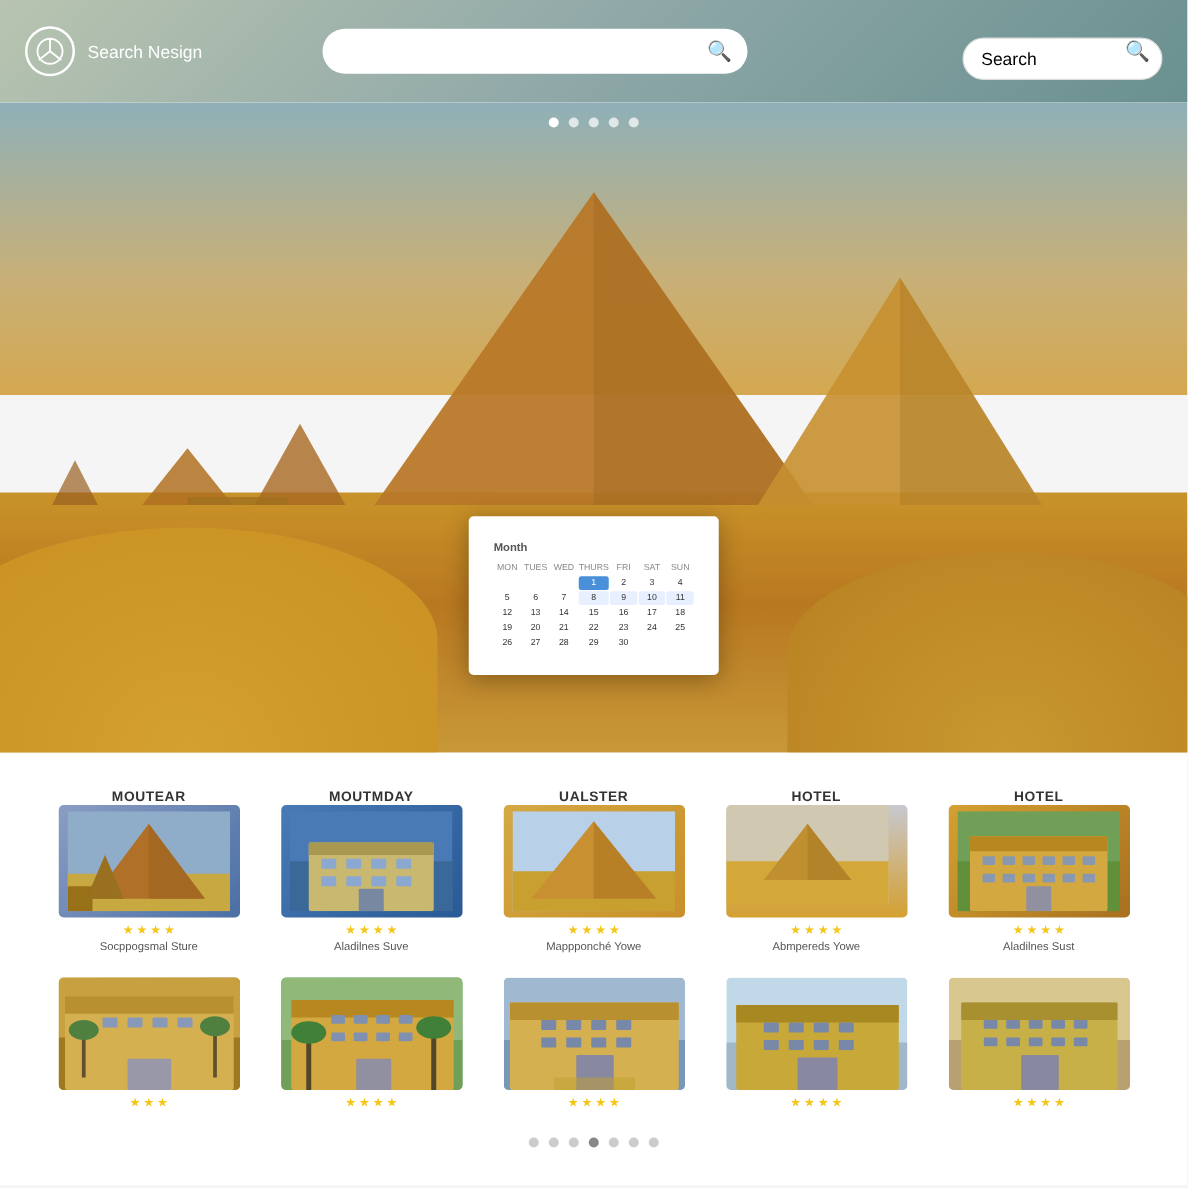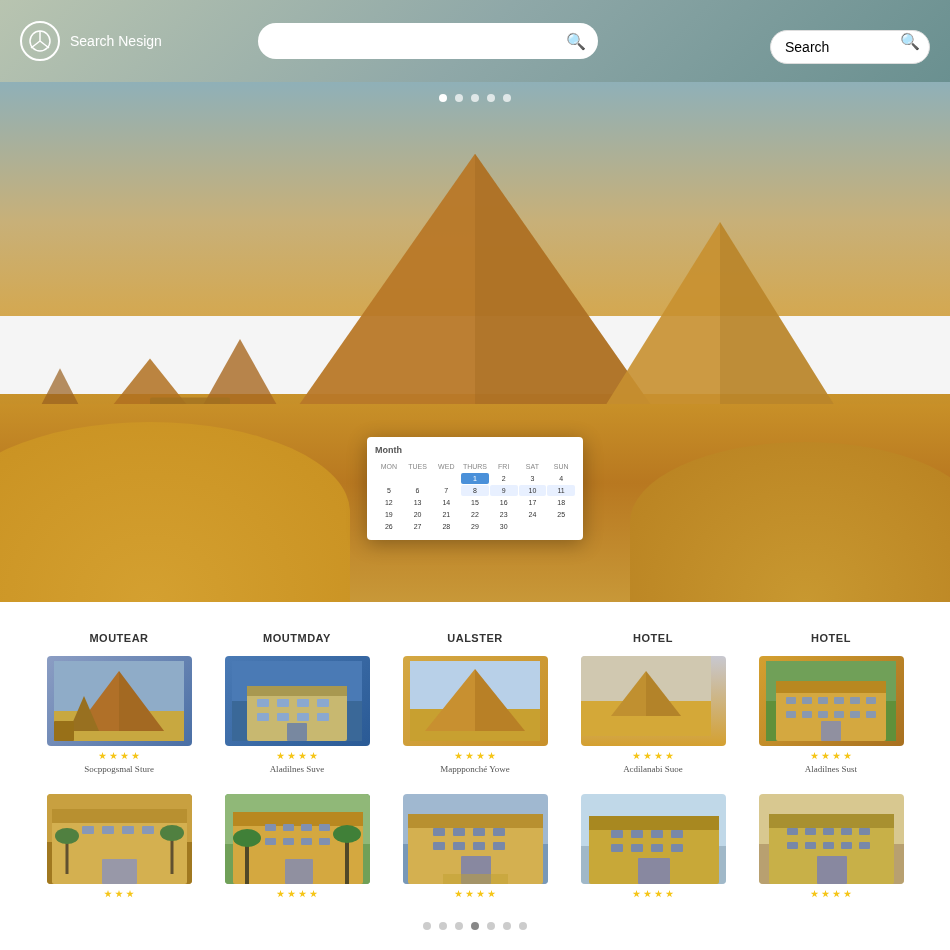--- a/index.html
+++ b/index.html
@@ -143,22 +143,22 @@
 
     
     .calendar-widget {
       position: absolute;
       bottom: 12%;
       left: 50%;
       transform: translateX(-50%);
       background: white;
       border-radius: 4px;
       box-shadow: 0 4px 20px rgba(0,0,0,0.3);
-      padding: 8px;
-      width: 216px;
+      padding: 20px;
+      width: 200px;
       z-index: 10;
     }
     .cal-header {
       display: flex;
       justify-content: space-between;
       margin-bottom: 6px;
     }
     .cal-header span {
       font-size: 9px;
       color: #555;
@@ -208,21 +208,21 @@
       display: flex;
       flex-direction: column;
       align-items: center;
       flex: 1;
     }
     .listing-title {
       font-size: 11px;
       font-weight: bold;
       color: #333;
       text-align: left;
-      margin-bottom: 12px;
+      margin-bottom: 0;
       letter-spacing: 0.5px;
     }
     .listing-img {
       width: 145px;
       height: 90px;
       border-radius: 4px;
       overflow: hidden;
       margin-bottom: 6px;
     }
     .listing-stars {
@@ -233,21 +233,20 @@
     .star {
       width: 8px;
       height: 8px;
       background: #f5c518;
       clip-path: polygon(50% 0%, 61% 35%, 98% 35%, 68% 57%, 79% 91%, 50% 70%, 21% 91%, 32% 57%, 2% 35%, 39% 35%);
     }
     .listing-subtitle {
       font-size: 9px;
       color: #555;
       text-align: left;
-      font-family: Liberation Serif, serif;
     }
 
     
     .listings-row-2 {
       display: flex;
       gap: 20px;
       margin-bottom: 20px;
       justify-content: space-between;
     }
     .listing-item-2 {
@@ -514,21 +513,21 @@
           <polygon points="65,15 30,60 100,60" fill="#c09030"></polygon>
           <polygon points="65,15 65,60 100,60" fill="#a07020" opacity="0.4"></polygon>
         </svg>
       </div>
       <div class="listing-stars">
         <div class="star"></div>
         <div class="star"></div>
         <div class="star"></div>
         <div class="star"></div>
       </div>
-      <div class="listing-subtitle">Acdilanabi Suoe</div>
+      <div class="listing-subtitle">Abmpereds Yowe</div>
     </div>
 
     <div class="listing-item">
       <div class="listing-title">HOTEL</div>
       <div class="listing-img img-hotel-warm">
         <svg width="130" height="80" viewBox="0 0 130 80">
           <rect width="130" height="80" fill="#70a058"></rect>
           <rect y="40" width="130" height="40" fill="#60903a"></rect>
 
           <rect x="10" y="20" width="110" height="60" fill="#d4a840" rx="2"></rect>

